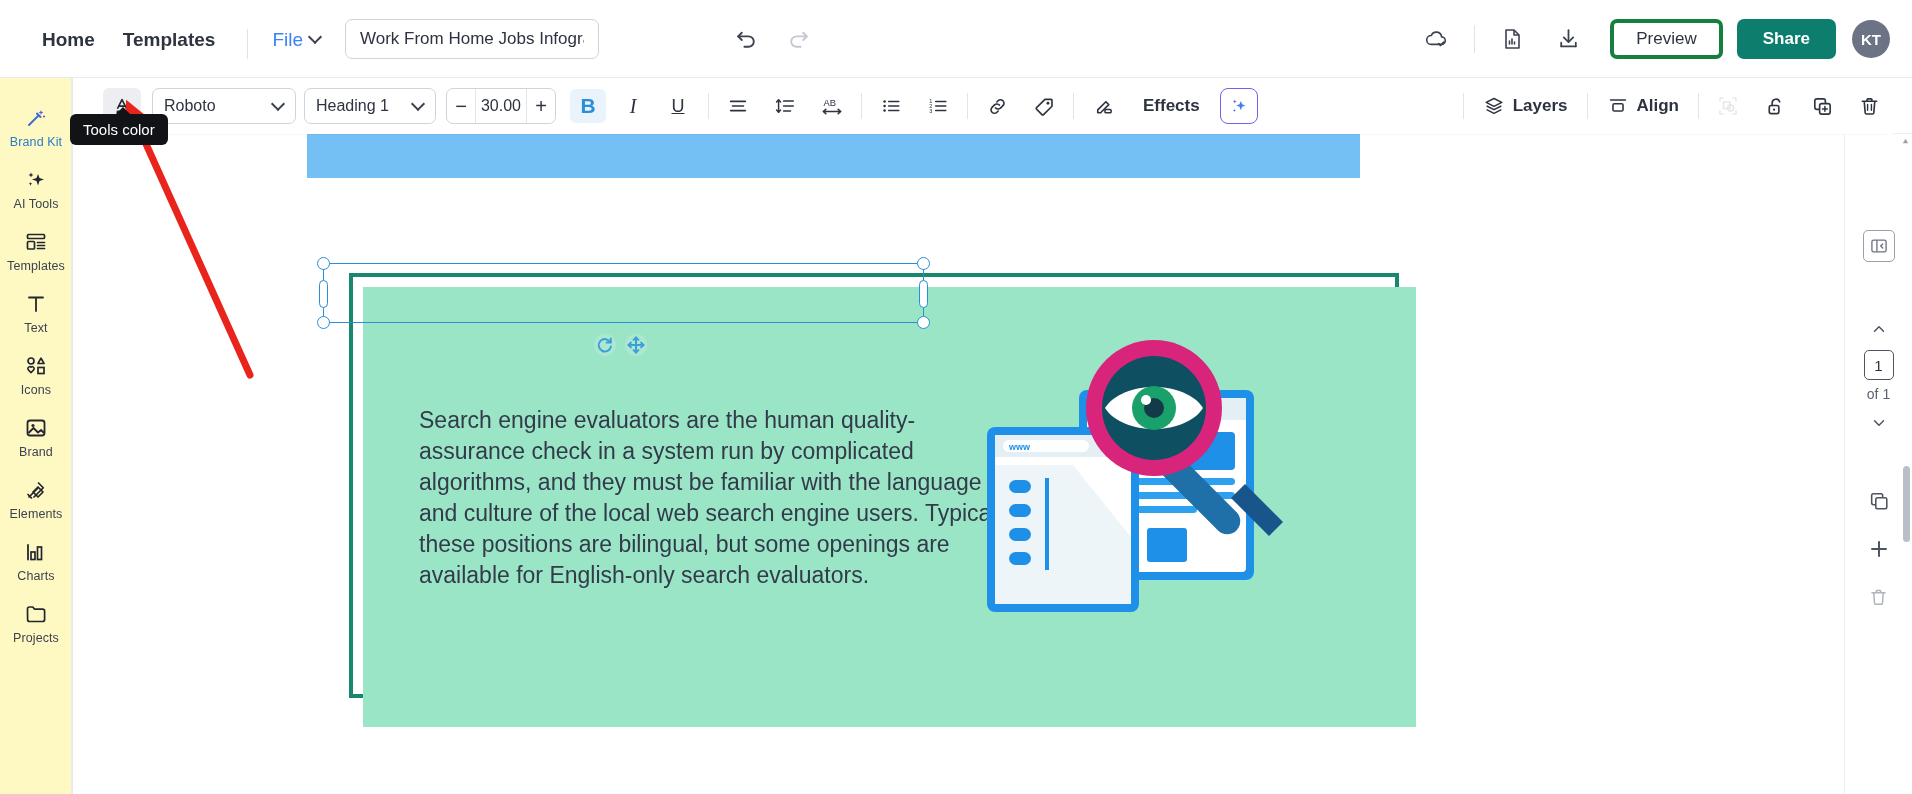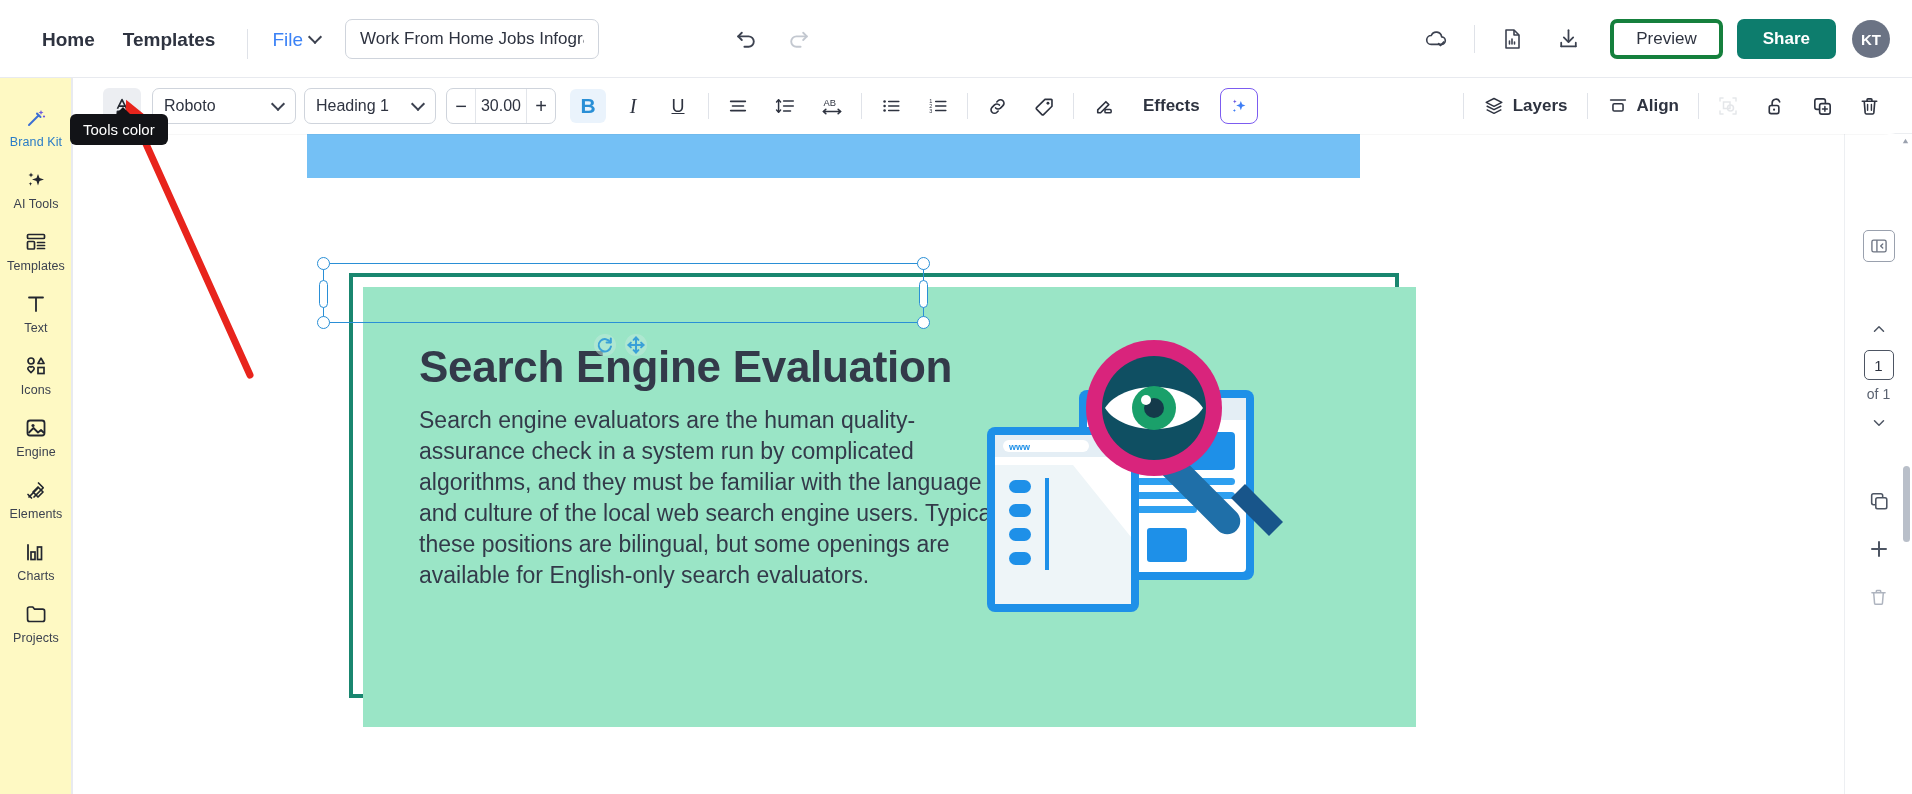--- a/index.html
+++ b/index.html
@@ -410,21 +410,21 @@
     </div>
 
     <div class="side-item">
       <span class="side-ico">
         <svg width="24" height="24" viewBox="0 0 24 24" fill="none">
           <rect x="3.5" y="4.5" width="17" height="15" rx="2.5" stroke="#22262f" stroke-width="1.8"></rect>
           <circle cx="9" cy="9.5" r="1.6" fill="#22262f"></circle>
           <path d="M4.5 17l5-5 4.5 4.5 3-2.5 3 3" stroke="#22262f" stroke-width="1.8" stroke-linejoin="round"></path>
         </svg>
       </span>
-      <span class="side-label">Engine</span>
+      <span class="side-label">Brand</span>
     </div>
 
     <div class="side-item">
       <span class="side-ico">
         <svg width="24" height="24" viewBox="0 0 24 24" fill="none">
           <path d="M5 19l9-9M10 19l9-9" stroke="#22262f" stroke-width="1.7" stroke-linecap="round"></path>
           <path d="M4 16.5l3.5 3.5M14.5 5l4.5 4.5" stroke="#22262f" stroke-width="1.7" stroke-linecap="round"></path>
           <path d="M14 19l5-5-5-5-5 5z" stroke="#22262f" stroke-width="1.7" stroke-linejoin="round" fill="none"></path>
         </svg>
       </span>
@@ -622,21 +622,20 @@
   <div class="canvas-wrap">
     <div class="page">
 
       <div class="band-blue">
         
       </div>
 
       <div class="card-green"></div>
       <div class="card-green-fill" style="left:70px; top:209px; width:1053px; height:440px;">
 
-        <div class="card-title">Search Engine Evaluation</div>
         <div class="card-body">Search engine evaluators are the human quality-assurance check in a system run by complicated algorithms, and they must be familiar with the language and culture of the local web search engine users. Typically, these positions are bilingual, but some openings are available for English-only search evaluators.</div>
 
         <svg class="illustration" style="position:absolute; left:620px; top:45px;" width="330" height="330" viewBox="0 0 330 330">
 
           <rect x="96" y="58" width="175" height="190" rx="8" fill="#1e90e8"></rect>
           <rect x="104" y="66" width="159" height="174" rx="4" fill="#ffffff"></rect>
           <rect x="104" y="66" width="159" height="22" fill="#e4eef5"></rect>
           <rect x="112" y="71" width="100" height="12" rx="6" fill="#ffffff"></rect>
           <text x="118" y="81" font-family="Liberation Sans, sans-serif" font-size="9" font-weight="bold" fill="#1e90e8">www</text>
 

